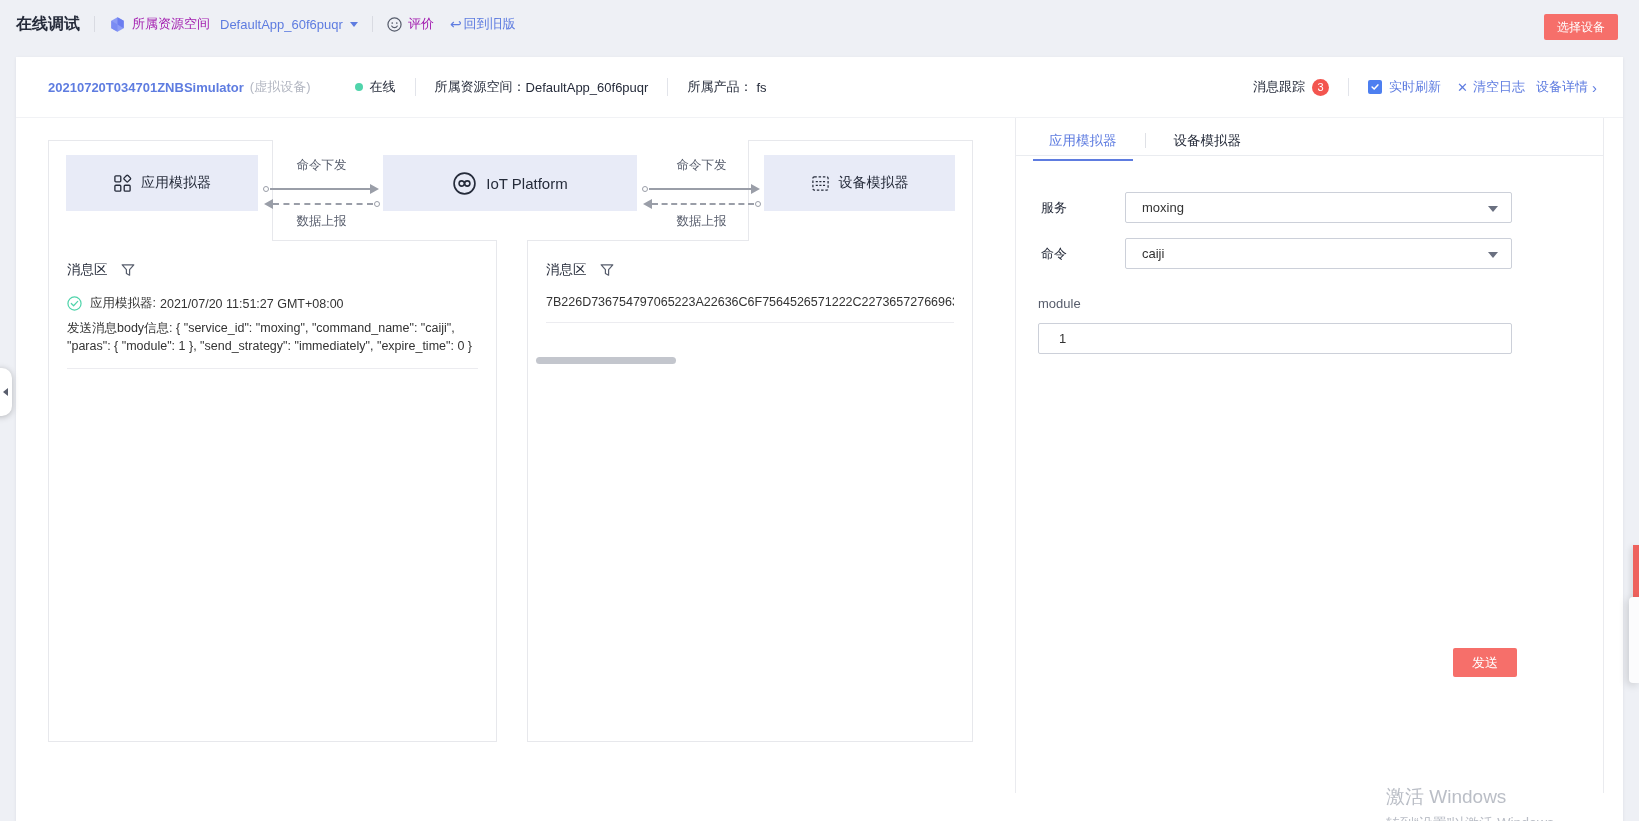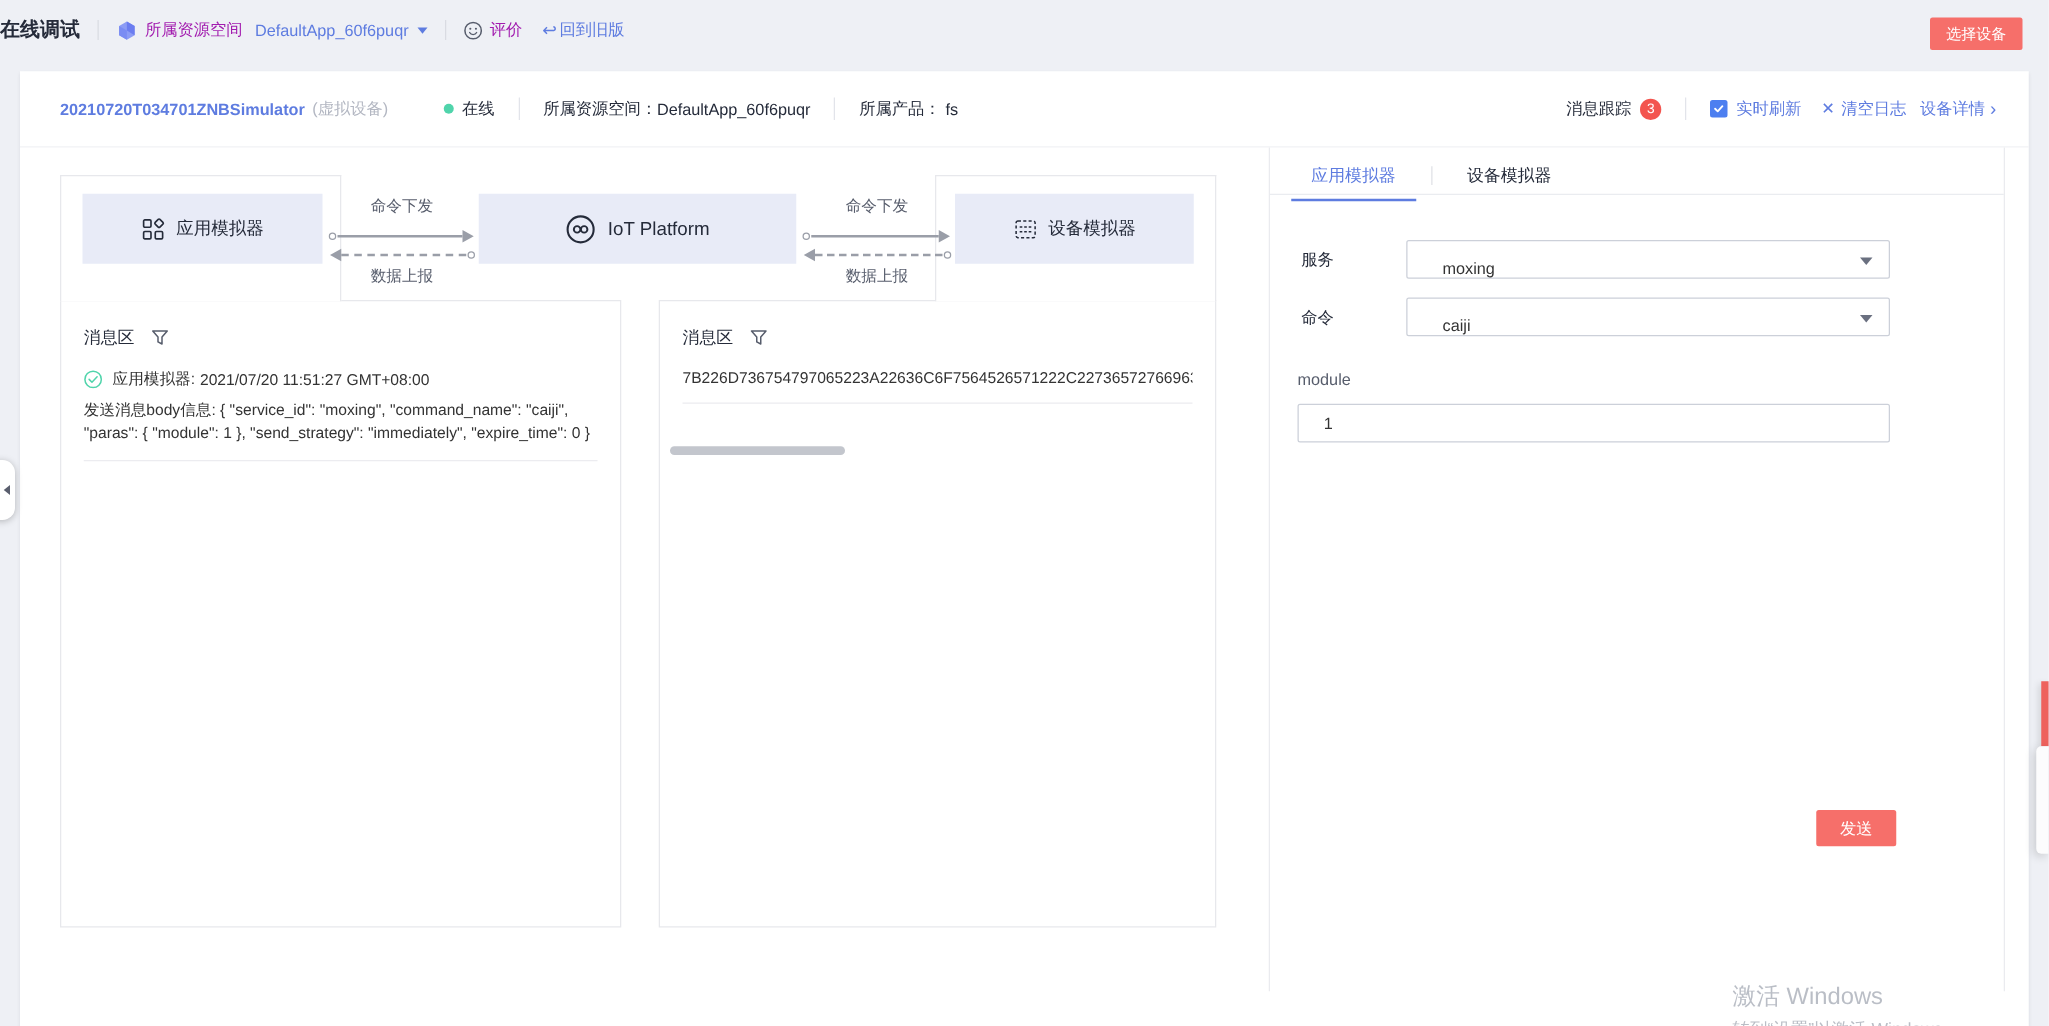--- a/index.html
+++ b/index.html
@@ -1,20 +1,20 @@
 <!DOCTYPE html>
 <html><head>
 <meta charset="utf-8">
 <style>
   * { margin:0; padding:0; box-sizing:border-box; }
   html,body { width:1639px; height:821px; overflow:hidden; }
   body { background:#eef0f5; font-family:"Liberation Sans","DejaVu Sans",sans-serif; color:#252b3a; position:relative; }
 
   
-  .topbar { position:absolute; top:0; left:0; width:100%; height:48px; display:flex; align-items:center; }
+  .topbar { position:absolute; top:0; left:0; width:100%; height:48px; display:flex; align-items:center; padding-left:16px; }
   .topbar-title { font-size:16px; font-weight:bold; color:#252b3a; }
   .vdiv { width:1px; height:16px; background:#d9dbe2; margin:0 14px; }
   .tb-item { display:flex; align-items:center; font-size:13px; }
   .tb-label { color:#a21caf; margin-right:10px; }
   .link-blue { color:#5e7ce0; cursor:pointer; }
   .caret-down { width:0; height:0; border-left:4px solid transparent; border-right:4px solid transparent; border-top:5px solid #5e7ce0; margin-left:7px; }
   .icon-gap { margin-right:6px; display:inline-flex; align-items:center; }
   .btn-coral { background:#f66f6a; color:#fff; font-size:12px; border:none; border-radius:2px; cursor:pointer; }
   .btn-select-device { position:absolute; right:21px; top:14px; width:74px; height:26px; }
 
@@ -71,21 +71,21 @@
   .hscroll-thumb { position:absolute; left:8px; top:116px; width:140px; height:7px; border-radius:4px; background:#c3c6cd; cursor:pointer; }
 
   
   .right-panel { position:absolute; left:999px; top:61px; width:589px; height:675px; border-left:1px solid #eaebef; border-right:1px solid #eaebef; }
   .tabs { position:absolute; top:14px; left:17px; display:flex; align-items:flex-start; }
   .tab { font-size:13.5px; padding:0 16px 9px 16px; cursor:pointer; color:#252b3a; }
   .tab.active { color:#5e7ce0; border-bottom:2px solid #5e7ce0; }
   .tab-sep { width:1px; height:15px; background:#dfe1e6; margin:1px 12px 0 12px; }
   .tabs-line { position:absolute; top:37px; left:0; right:0; height:1px; background:#eaecf0; }
   .form-label { position:absolute; font-size:13px; color:#252b3a; }
-  .select { position:absolute; left:109px; width:387px; height:31px; border:1px solid #ccd0d9; border-radius:2px; background:#fff; display:flex; align-items:flex-end; padding-left:28px; font-size:13px; color:#333; cursor:pointer; }
+  .select { position:absolute; left:109px; width:387px; height:31px; border:1px solid #ccd0d9; border-radius:2px; background:#fff; display:flex; align-items:center; padding-left:16px; font-size:13px; color:#333; cursor:pointer; }
   .select .sel-caret { position:absolute; right:13px; top:13px; width:0; height:0; border-left:5px solid transparent; border-right:5px solid transparent; border-top:6px solid #6a7080; }
   .module-label { position:absolute; left:22px; top:178px; font-size:13px; color:#575d6c; }
   .module-input { position:absolute; left:22px; top:205px; width:474px; height:31px; border:1px solid #ccd0d9; border-radius:2px; padding-left:20px; font-size:13px; color:#333; font-family:inherit; }
   .btn-send { position:absolute; left:437px; top:530px; width:64px; height:29px; font-size:13px; }
 
   
   .collapse-handle { position:absolute; left:-10px; top:368px; width:22px; height:48px; background:#fff; border-radius:10px; box-shadow:0 1px 6px rgba(0,0,0,.25); z-index:50; cursor:pointer; }
   .collapse-handle .tri { position:absolute; left:13px; top:20px; width:0; height:0; border-top:4px solid transparent; border-bottom:4px solid transparent; border-right:5px solid #595e6d; }
   .fb-red { position:absolute; right:0; top:545px; width:6px; height:52px; background:#ee625d; z-index:50; cursor:pointer; box-shadow:-2px 2px 6px rgba(0,0,0,.12); }
   .fb-white { position:absolute; right:0; top:597px; width:10px; height:86px; background:#fcfcfd; border-radius:4px 0 0 4px; box-shadow:-2px 2px 8px rgba(0,0,0,.16); z-index:50; cursor:pointer; }

